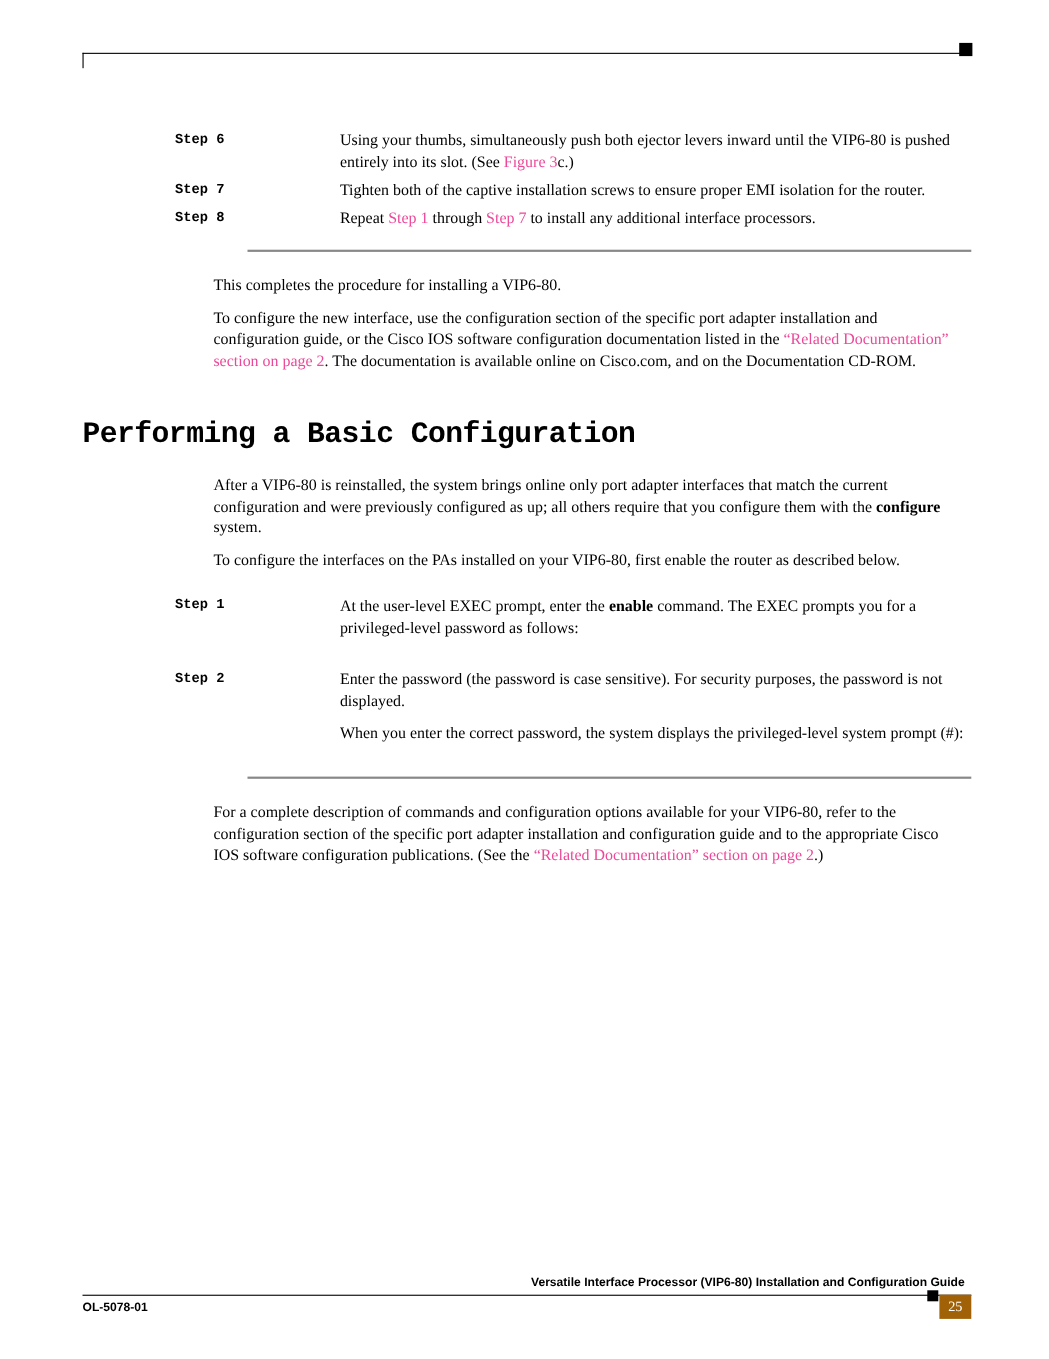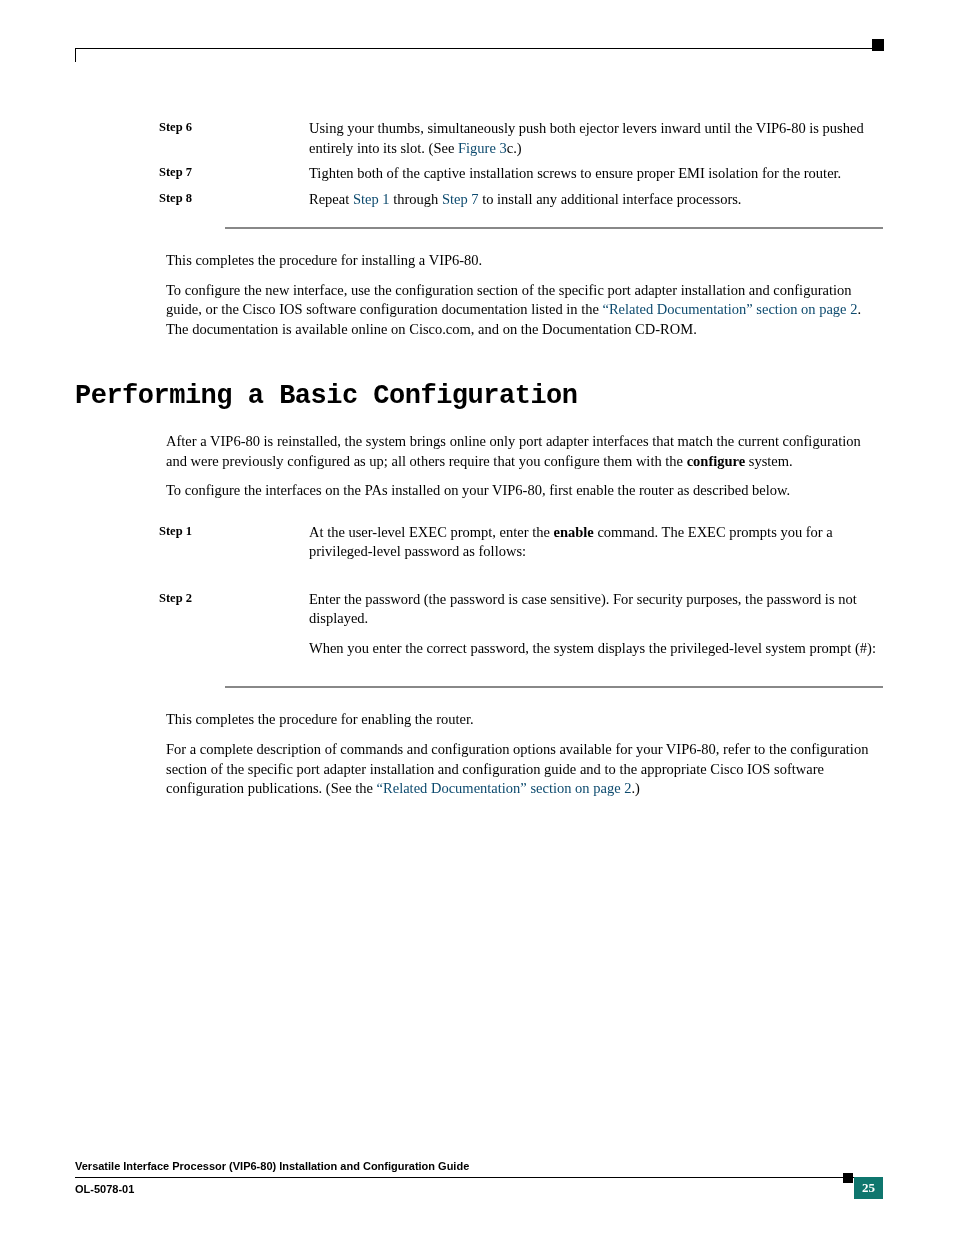--- a/index.html
+++ b/index.html
@@ -41,39 +41,39 @@
     background: #000;
   }
   .content {
     margin-top: 70px;
   }
   .step-row {
     display: flex;
     margin-bottom: 6px;
   }
   .step-label {
-    font-family: Liberation Serif, serif;
+    font-family: Liberation Mono, monospace;
     font-weight: bold;
     font-size: 12.5px;
     width: 66px;
     flex-shrink: 0;
     padding-left: 84px;
     box-sizing: content-box;
     white-space: nowrap;
   }
   .step-row .step-label { width: 150px; padding-left: 84px; }
   .step-text {
     flex: 1;
     padding-right: 4px;
   }
   .indent-body {
-    margin-left: 91px;
+    margin-left: 119px;
     padding-right: 4px;
   }
-  .link { color: #0c4a6e; }
+  .link { color: #ec4899; }
   .hr-sep {
     margin-left: 150px;
     border: none;
     border-top: 2px solid #888;
     margin-top: 18px;
     margin-bottom: 22px;
     width: 658px;
   }
   .h1 {
     font-family: Liberation Mono, monospace;
@@ -95,20 +95,21 @@
   .footer {
     position: absolute;
     left: 75px;
     bottom: 38px;
     width: 808px;
   }
   .footer-title {
     font-family: Arial, Helvetica, sans-serif;
     font-weight: bold;
     font-size: 11px;
+    text-align: right;
     padding-right: 6px;
     margin-bottom: 3px;
   }
   .footer-rule {
     border-top: 1.5px solid #000;
     width: 808px;
     position: relative;
     margin-bottom: 4px;
   }
   .footer-rule::after {
@@ -121,23 +122,23 @@
     background: #000;
   }
   .footer-bottom {
     display: flex;
     justify-content: space-between;
     font-family: Arial, Helvetica, sans-serif;
     font-size: 11px;
   }
   .doc-num { font-weight: bold; }
   .page-num-box {
-    background: #0f766e;
+    background: #a16207;
     color: #fff;
-    font-weight: bold;
+    font-weight: normal;
     font-size: 13px;
     padding: 2px 8px;
     position: absolute;
     right: 0;
     bottom: -2px;
   }
 </style>
 </head>
 <body>
 
@@ -189,21 +190,20 @@
           <div class="step-text">
             <p class="para"><span>Enter the password (the password is case sensitive). For security purposes, the password is not displayed.</span></p>
             <p class="para"><span>When you enter the correct password, the system displays the privileged-level system prompt (#):</span></p>
           </div>
         </div>
       </div>
 
     <hr class="hr-sep">
 
     <div id="after-b" class="indent-body">
-        <p class="para"><span>This completes the procedure for enabling the router.</span></p>
         <p class="para"><span>For a complete description of commands and configuration options available for your VIP6-80, refer to the configuration section of the specific port adapter installation and configuration guide and to the appropriate Cisco IOS software configuration publications. (See the </span><span class="link">“Related Documentation” section on page 2</span><span>.)</span></p>
       </div>
 
   </div>
 </div>
 
 <div class="footer">
   <div class="footer-title">Versatile Interface Processor (VIP6-80) Installation and Configuration Guide</div>
   <div class="footer-rule"></div>
   <div class="footer-bottom">

